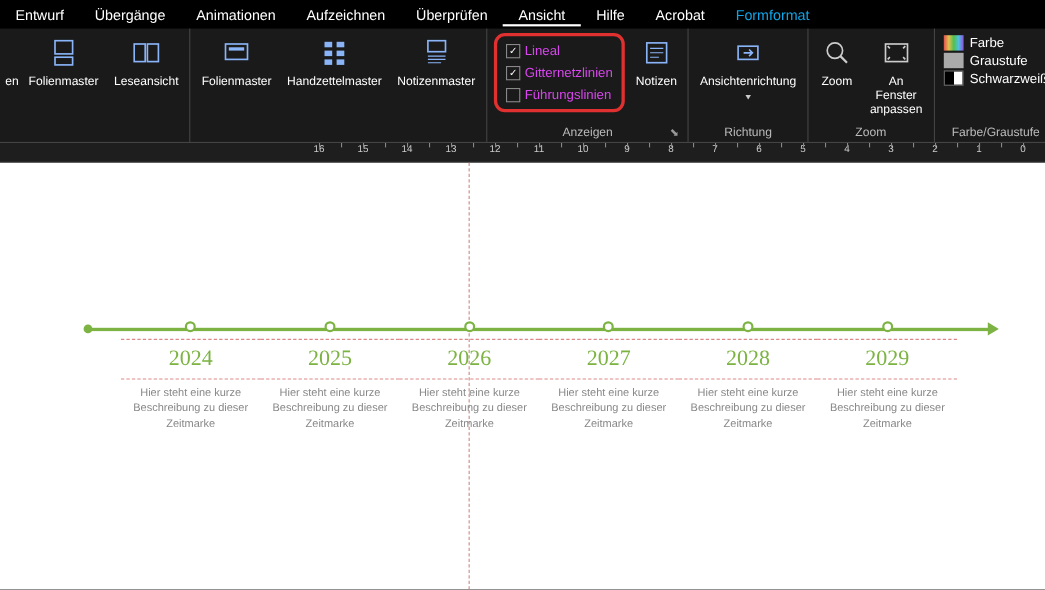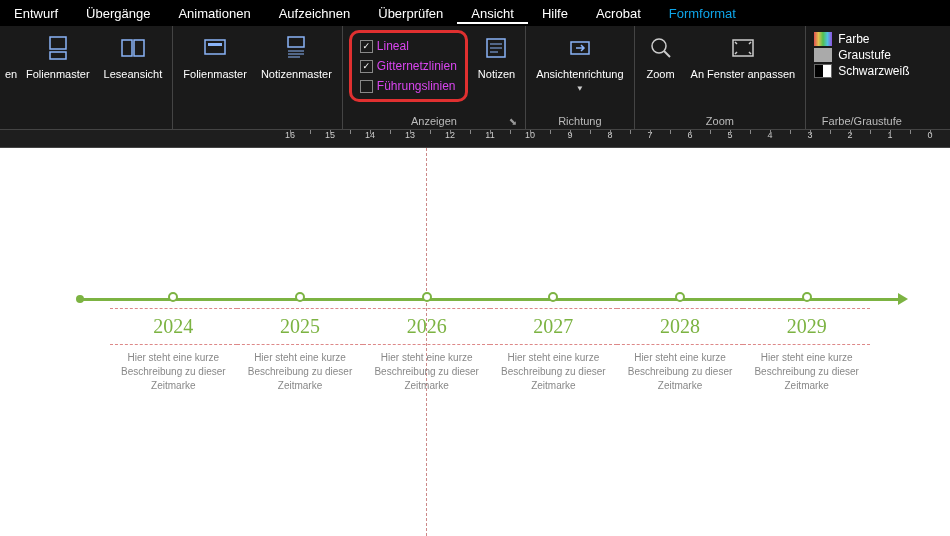--- a/index.html
+++ b/index.html
@@ -104,20 +104,33 @@
             <svg viewBox="0 0 28 28">
               <rect x="4" y="6" width="20" height="14" fill="none" stroke="#8ab4f8" stroke-width="1.5"></rect>
               <rect x="7" y="9" width="14" height="3" fill="#8ab4f8"></rect>
             </svg>
           </div>
         <span>Folienmaster</span>
       </div>
       <div class="btn">
         <div class="btn-icon">
             <svg viewBox="0 0 28 28">
+              <rect x="5" y="4" width="7" height="5" fill="#8ab4f8"></rect>
+              <rect x="16" y="4" width="7" height="5" fill="#8ab4f8"></rect>
+              <rect x="5" y="12" width="7" height="5" fill="#8ab4f8"></rect>
+              <rect x="16" y="12" width="7" height="5" fill="#8ab4f8"></rect>
+              <rect x="5" y="20" width="7" height="5" fill="#8ab4f8"></rect>
+              <rect x="16" y="20" width="7" height="5" fill="#8ab4f8"></rect>
+            </svg>
+          </div>
+        <span>Handzettelmaster</span>
+      </div>
+      <div class="btn">
+        <div class="btn-icon">
+            <svg viewBox="0 0 28 28">
               <rect x="6" y="3" width="16" height="10" fill="none" stroke="#8ab4f8" stroke-width="1.5"></rect>
               <line x1="6" y1="17" x2="22" y2="17" stroke="#8ab4f8"></line>
               <line x1="6" y1="20" x2="22" y2="20" stroke="#8ab4f8"></line>
               <line x1="6" y1="23" x2="18" y2="23" stroke="#8ab4f8"></line>
             </svg>
           </div>
         <span>Notizenmaster</span>
       </div>
     </div>
   </div>

